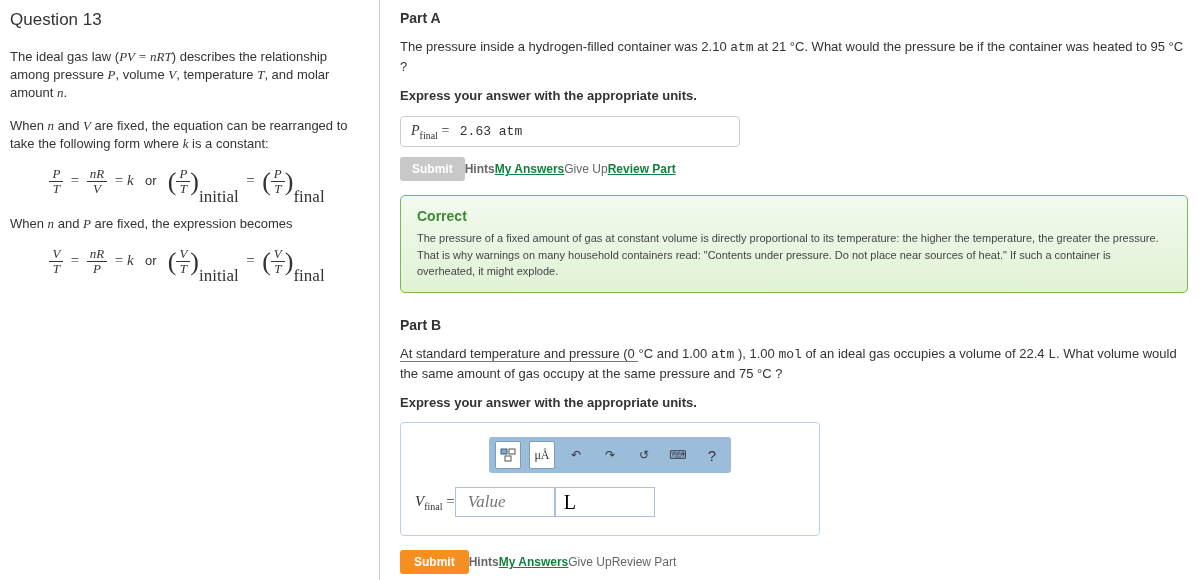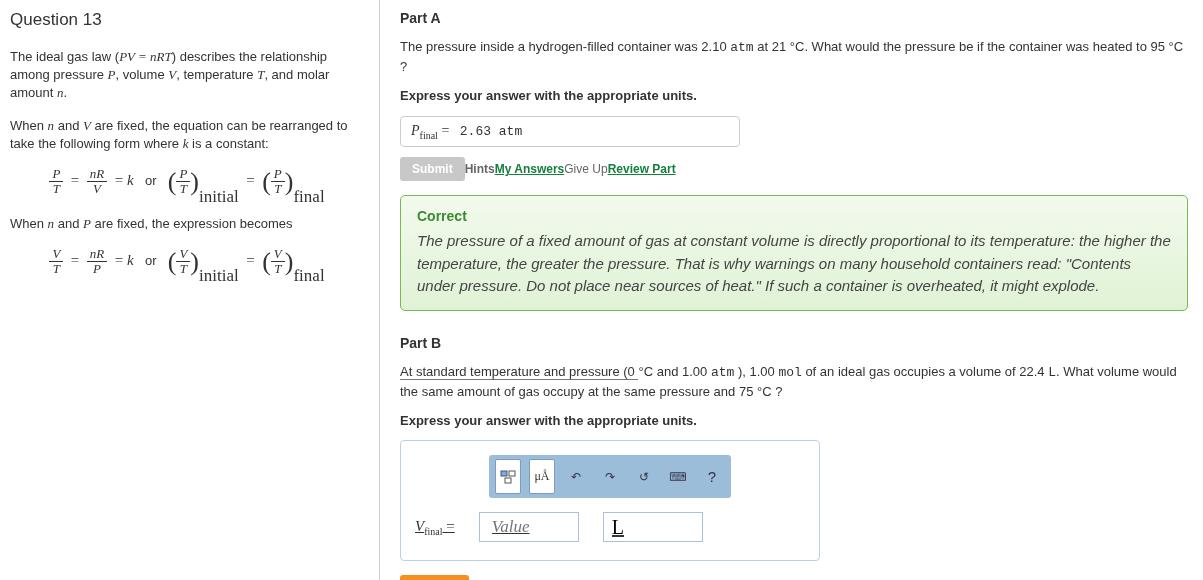--- a/index.html
+++ b/index.html
@@ -45,33 +45,33 @@
   .hint-link.blue { color:#15803d; text-decoration:underline;}
   .hint-link.bold { font-weight:bold;}
   .correct-box {
     border:1px solid #79b954;
     border-radius:5px;
     background: linear-gradient(#f2faee,#e0f2d5);
     padding:12px 16px;
     margin-bottom: 24px;
   }
   .correct-box .c-head { color:#3c8a2f; font-weight:bold; font-size:14px; margin-bottom:6px;}
-  .correct-box .c-text { color:#444; font-size:15px; line-height:1.5;font-style:italic;}
+  .correct-box .c-text { color:#444; font-size:11px; line-height:1.5;}
   .toolbox {
     border:1px solid #bcd0e3;
     border-radius:4px;
     width: 420px;
     padding: 14px 14px 18px 14px;
     margin-bottom: 14px;
   }
   .toolbar-row { background:#9bbdd9; border-radius:3px; padding:4px 6px; display:inline-flex; gap:8px; align-items:center; margin:0 auto;}
   .tool-wrap { text-align:center; margin-bottom: 14px;}
-  .tool-btn { width:26px; height:35px; background:#fff; border:1px solid #7a9cc0; border-radius:2px; display:inline-flex; align-items:center; justify-content:center; font-size:12px; cursor:pointer;}
+  .tool-btn { width:26px; height:28px; background:#fff; border:1px solid #7a9cc0; border-radius:2px; display:inline-flex; align-items:center; justify-content:center; font-size:12px; cursor:pointer;}
   .tool-btn.naked { background:transparent; border:none; color:#334;}
-  .input-row { display:flex; align-items:center; gap:24px; font-family:"Times New Roman", serif; font-size:15px;text-decoration:underline;}
+  .input-row { display:flex; align-items:center; gap:0; font-family:"Times New Roman", serif; font-size:15px;}
   .val-input { border:1px solid #a7c1df; width:100px; height:30px; font-style:italic; color:#888; font-size:17px; padding:2px 12px; font-family:"Times New Roman",serif;}
   .unit-input { border:1px solid #a7c1df; width:100px; height:30px; font-size:20px; padding:2px 8px; font-family:"Times New Roman",serif;}
   sub { font-size: 10px; }
   .monoish { font-family: "Courier New", monospace; font-size: 13px; text-align: right;}
 </style>
 </head>
 <body>
 
 <div class="container">
   <div class="left-col">

